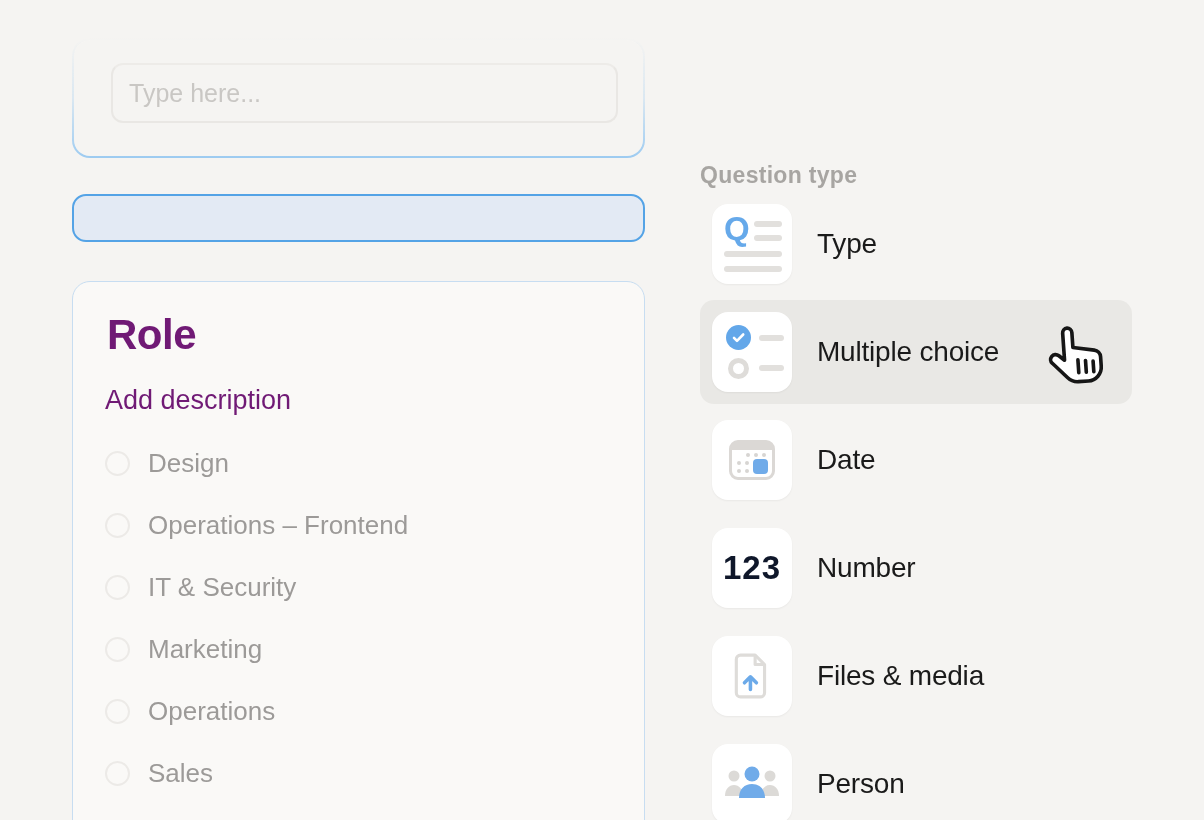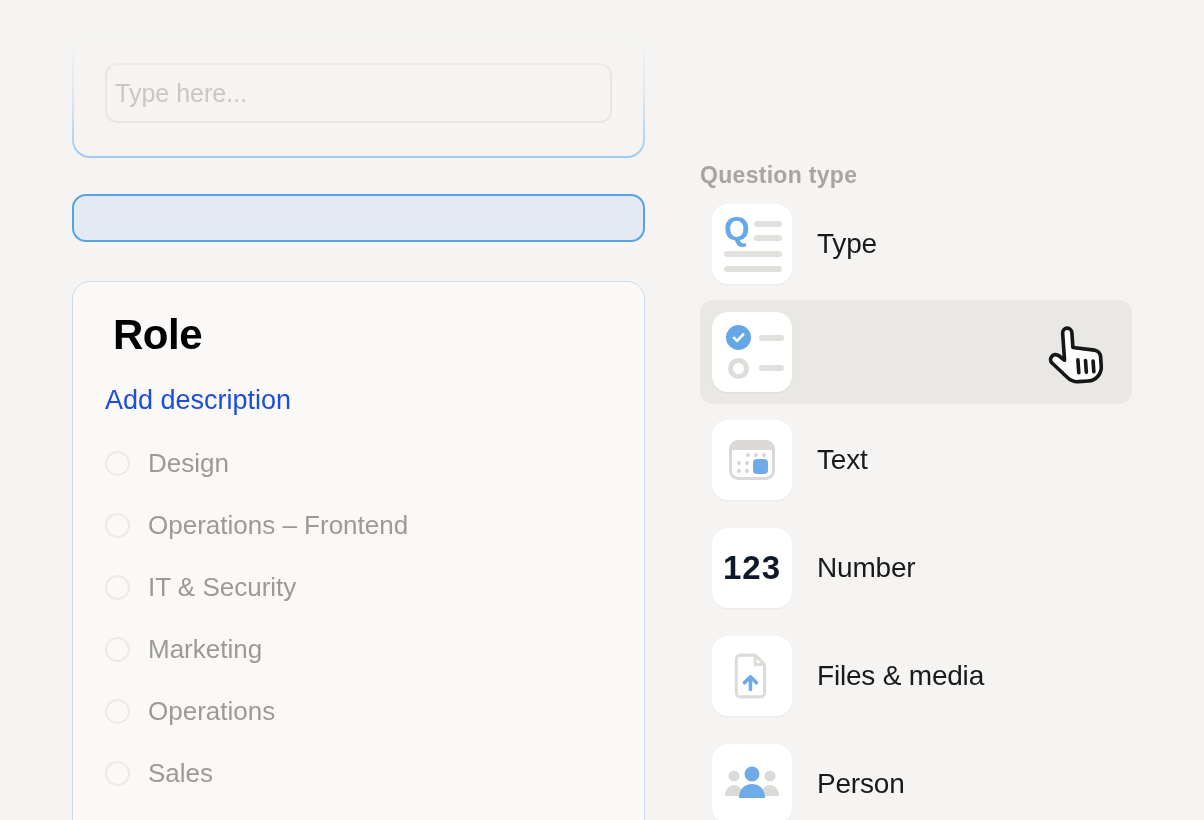--- a/index.html
+++ b/index.html
@@ -4,32 +4,32 @@
 <style>
   html,body{margin:0;padding:0;background:#f5f4f2;}
   .stage{position:relative;width:1204px;height:820px;overflow:hidden;background:#f5f4f2;
          font-family:"Liberation Sans","DejaVu Sans",sans-serif;}
 
   
   .block-card{position:absolute;left:72px;top:38px;width:573px;height:120px;box-sizing:border-box;
       border:2px solid transparent;border-radius:18px;
       background:linear-gradient(#f5f4f2,#f5f4f2) padding-box,
                  linear-gradient(to bottom,rgba(157,203,241,0) 0%,rgba(157,203,241,.3) 50%,#9dcbf1 100%) border-box;}
-  .type-input{position:absolute;left:31px;top:23px;width:507px;height:60px;box-sizing:border-box;
+  .type-input{position:absolute;left:37px;top:23px;width:507px;height:60px;box-sizing:border-box;
       border:2px solid #e9e7e4;border-top-color:#edebe8;border-radius:12px;
-      display:flex;align-items:center;padding:0 8px;}
+      display:flex;align-items:center;padding:0 16px;}
   .type-input span{font-size:25px;color:#c9c7c4;}
 
   .insert-indicator{position:absolute;left:72px;top:194px;width:573px;height:48px;box-sizing:border-box;
       border:2px solid #54a3e6;background:#e3eaf4;border-radius:14px;}
 
   .role-card{position:absolute;left:72px;top:281px;width:573px;height:600px;box-sizing:border-box;
       background:#faf9f7;border:1.5px solid #c7ddf1;border-radius:18px;padding:26px 32px;}
-  .role-title{margin:2px 8px 0;font-size:42px;line-height:50px;font-weight:700;color:#000000;letter-spacing:-.5px;}
-  .role-desc{margin-top:24px;font-size:27px;line-height:32px;color:#1d4ed8;}
+  .role-title{margin:2px 2px 0;font-size:42px;line-height:50px;font-weight:700;color:#701a75;letter-spacing:-.5px;}
+  .role-desc{margin-top:24px;font-size:27px;line-height:32px;color:#701a75;}
   .options{list-style:none;margin:32px 0 0;padding:0;display:flex;flex-direction:column;gap:31px;}
   .option-row{display:flex;align-items:center;gap:18px;}
   .radio{width:25px;height:25px;box-sizing:border-box;border:2.5px solid #eceae7;border-radius:50%;flex:0 0 auto;}
   .option-label{font-size:26px;color:#9c9a98;}
 
   
   .menu-title{position:absolute;left:700px;top:134px;font-size:23px;font-weight:700;color:#a7a5a2;letter-spacing:.3px;margin-top:28px;}
   .menu{position:absolute;left:700px;top:192px;width:432px;display:flex;flex-direction:column;gap:4px;}
   .menu-row{height:104px;border-radius:14px;display:flex;align-items:center;padding-left:12px;gap:25px;box-sizing:border-box;}
   .menu-row.hovered{background:#e9e8e5;}
@@ -133,36 +133,37 @@
       <div class="tile">
         <span class="mc-c1">
           <svg width="17" height="17" viewBox="0 0 17 17">
               <path d="M4 8.8l3 3L13.2 5.5" fill="none" stroke="#ffffff" stroke-width="2.6" stroke-linecap="round" stroke-linejoin="round"></path>
             </svg>
         </span>
         <span class="ln mc-l1"></span>
         <span class="mc-c2"></span>
         <span class="ln mc-l2"></span>
       </div>
+      <span class="menu-label">Multiple choice</span>
     </div>
 
     <div class="menu-row">
       <div class="tile">
         <div class="cal">
           <span class="dot" style="left:14px;top:3px;"></span>
           <span class="dot" style="left:22px;top:3px;"></span>
           <span class="dot" style="left:30px;top:3px;"></span>
           <span class="dot" style="left:5px;top:11px;"></span>
           <span class="dot" style="left:13px;top:11px;"></span>
           <span class="dot" style="left:5px;top:19px;"></span>
           <span class="dot" style="left:13px;top:19px;"></span>
           <span class="cal-sq"></span>
         </div>
       </div>
-      <span class="menu-label">Text</span>
+      <span class="menu-label">Date</span>
     </div>
 
     <div class="menu-row">
       <div class="tile">
         <span class="ic-123">123</span>
       </div>
       <span class="menu-label">Number</span>
     </div>
 
     <div class="menu-row">

